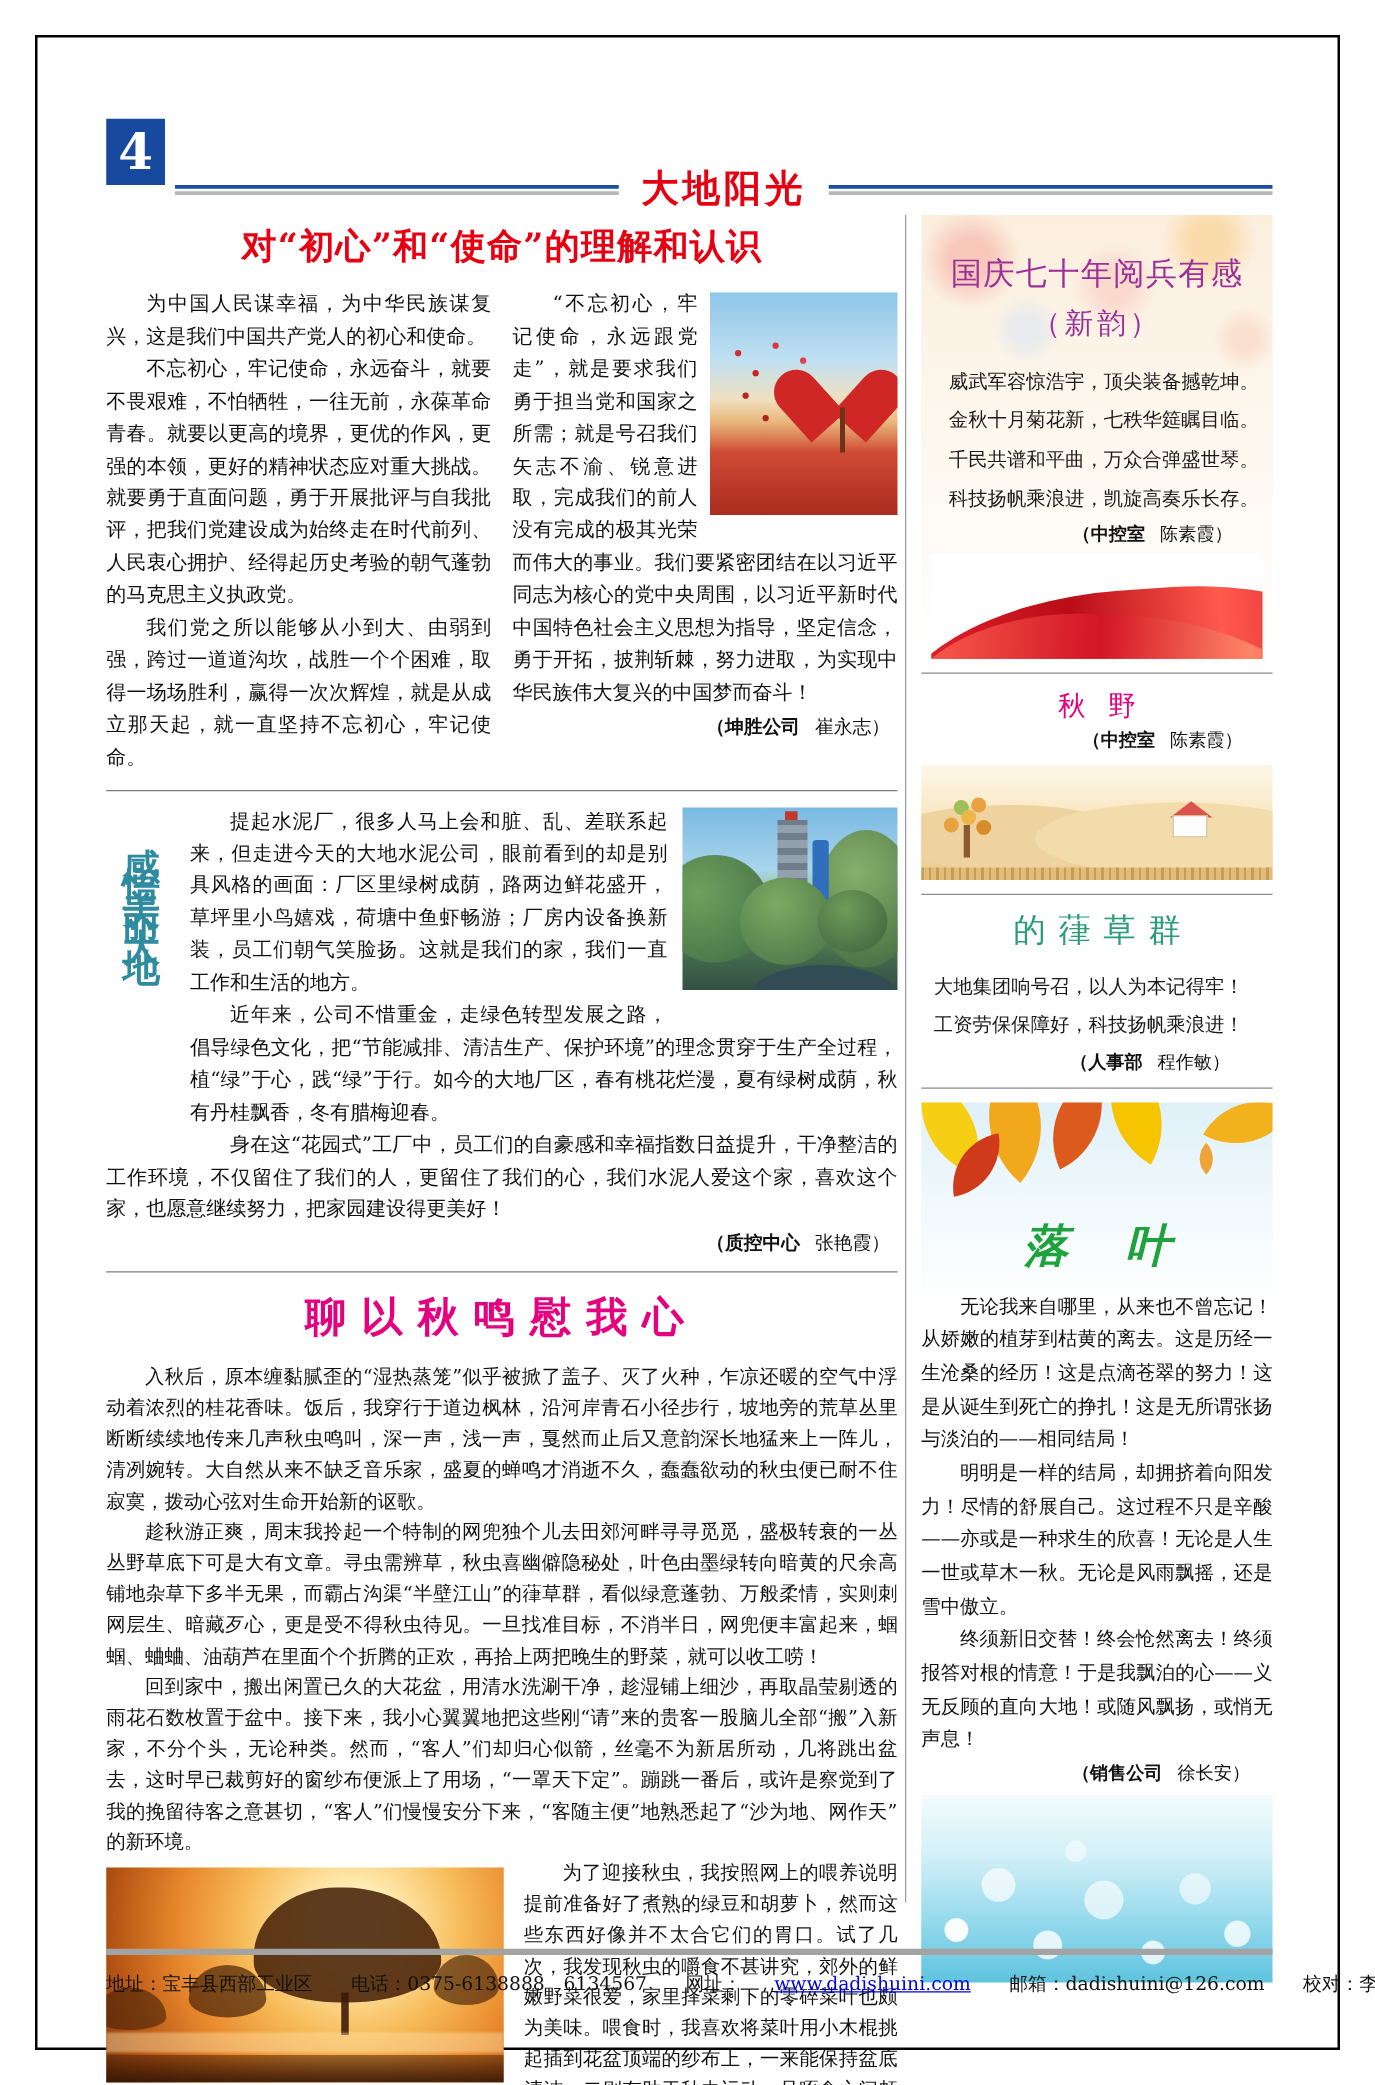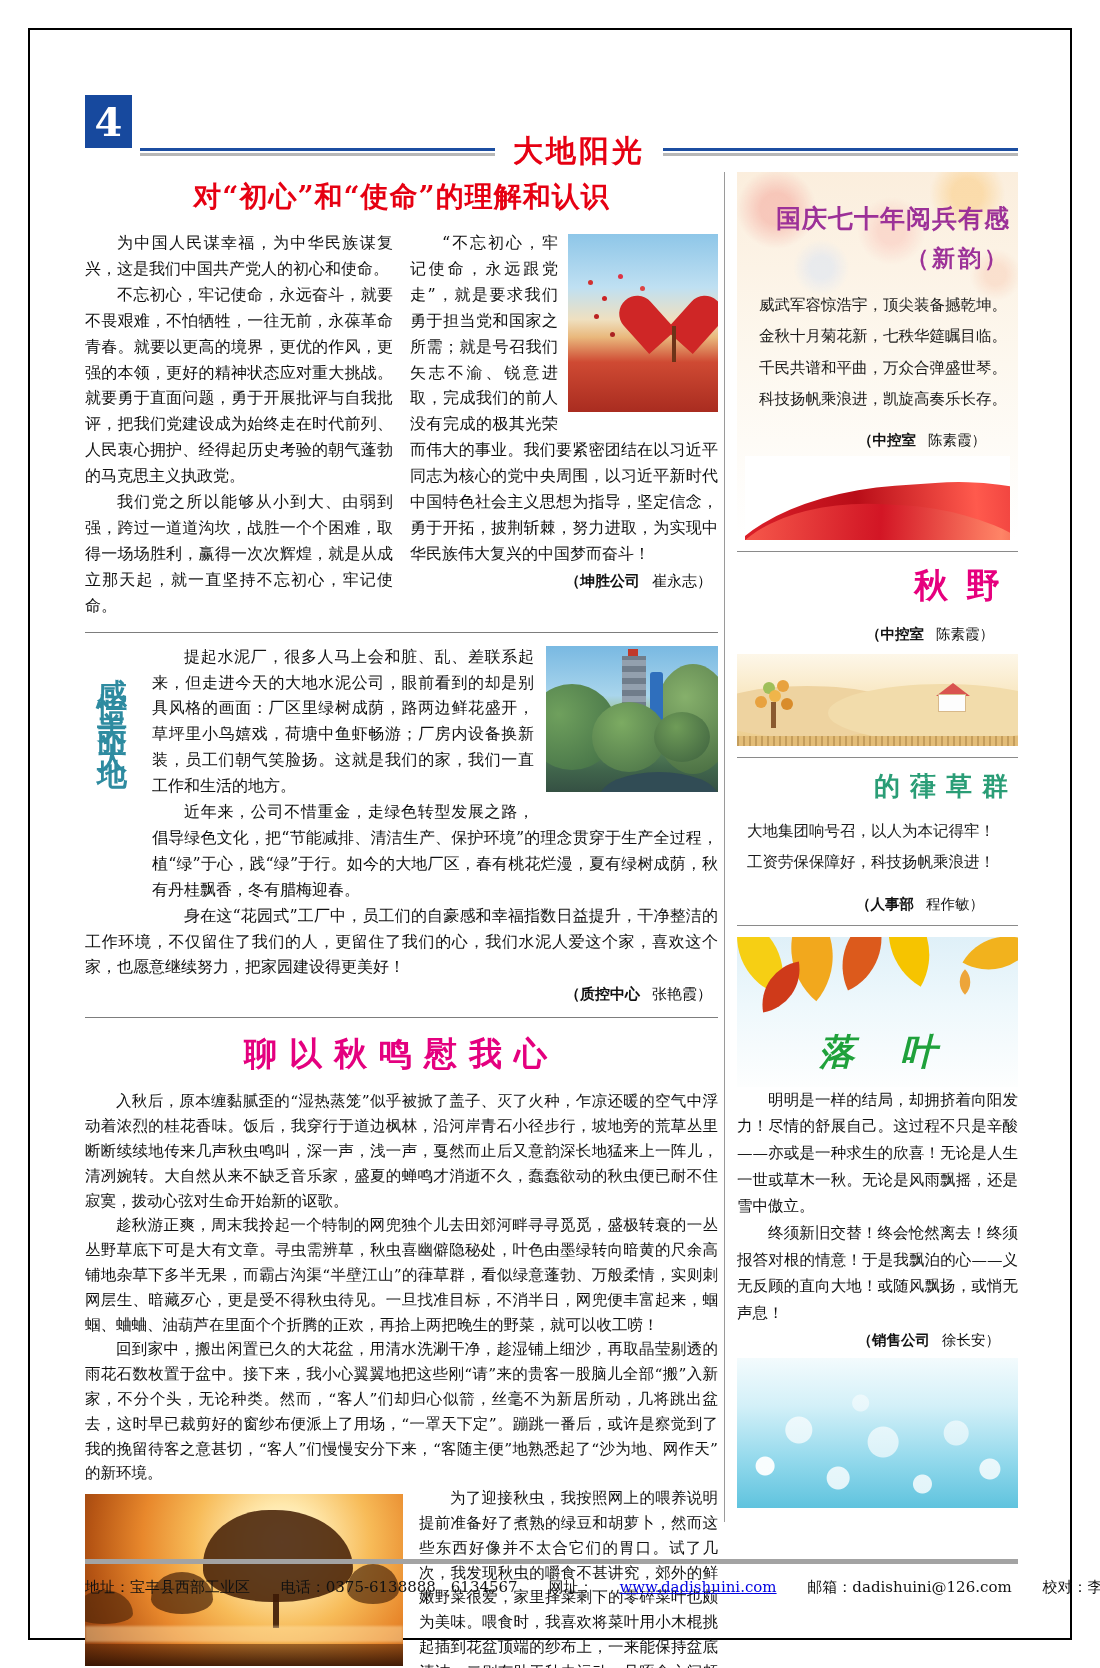--- a/index.html
+++ b/index.html
@@ -72,41 +72,41 @@
   .bt{position:absolute;background:rgba(72,34,8,.88);}
   .bt1{left:118px;top:16px;width:150px;height:92px;border-radius:46% 54% 52% 48%/62% 66% 38% 36%;}
   .bt2{left:66px;top:78px;width:62px;height:42px;border-radius:50% 50% 50% 50%/65% 65% 35% 35%;opacity:.8;}
   .bt3{left:262px;top:70px;width:52px;height:40px;border-radius:50% 50% 50% 50%/65% 65% 35% 35%;opacity:.75;}
   .bt4{left:-10px;top:96px;width:58px;height:34px;border-radius:50% 50% 50% 50%/70% 70% 30% 30%;opacity:.7;}
   .btrunk{position:absolute;left:188px;top:100px;width:6px;height:34px;background:rgba(60,26,6,.9);}
   .mist{position:absolute;left:0;right:0;bottom:24px;height:16px;background:rgba(255,226,170,.45);filter:blur(1px);}
   .grnd{position:absolute;left:0;right:0;bottom:0;height:22px;background:linear-gradient(180deg,rgba(90,40,8,.55),rgba(50,20,4,.9));}
 
   
-  .scard .st{font-family:"DejaVu Sans","Liberation Sans",sans-serif;font-weight:bold;text-align:right;}
+  .scard .st{font-family:"DejaVu Sans","Liberation Sans",sans-serif;font-weight:normal;text-align:center;}
   .poem{font-size:15.5px;line-height:2.02;padding-left:14px;color:#1a1a1a;white-space:nowrap;}
-  .sby{text-align:right;font-size:14.5px;padding-right:24px;margin-top:16px;}
+  .sby{text-align:right;font-size:14.5px;padding-right:24px;margin-top:3px;}
 
   .gq{position:relative;padding:30px 8px 0;background:
       radial-gradient(circle at 14% 10%,rgba(242,150,140,.45) 0 16px,transparent 40px),
       radial-gradient(circle at 82% 6%,rgba(250,200,120,.5) 0 15px,transparent 38px),
       radial-gradient(circle at 55% 16%,rgba(248,168,160,.32) 0 13px,transparent 34px),
       radial-gradient(circle at 30% 26%,rgba(205,222,248,.4) 0 11px,transparent 28px),
       radial-gradient(circle at 92% 28%,rgba(245,180,150,.3) 0 10px,transparent 26px),
       linear-gradient(180deg,#fbeedd 0%,#fdf8ef 52%,#fff 100%);}
   .gq .t1{color:#9c3198;font-size:25px;letter-spacing:1px;}
   .gq .t2{color:#9c3198;font-size:23px;letter-spacing:3px;margin-top:8px;}
   .gq .poem{margin-top:16px;}
   .img-silk{position:relative;height:84px;margin-top:6px;overflow:hidden;background:#fff;}
   .w1{position:absolute;left:-14%;top:34%;width:150%;height:130%;transform:rotate(-4deg);
       background:linear-gradient(90deg,#e8262f,#b90d18 38%,#ff5a4d 68%,#cf1020);border-radius:48% 42% 0 0/90% 75% 0 0;}
   .w2{position:absolute;left:-8%;top:58%;width:130%;height:120%;transform:rotate(3deg);
       background:linear-gradient(90deg,#ff6a55,#d41525 45%,#ff8a6a 80%,#e0302a);border-radius:45% 50% 0 0/85% 90% 0 0;opacity:.9;}
 
-  .qy .st{color:#e6007e;font-size:34px;letter-spacing:18px;text-indent:18px;}
+  .qy .st{color:#e6007e;font-size:22px;letter-spacing:18px;text-indent:18px;}
   .qy .poem{margin-top:10px;padding-left:10px;}
   .img-cartoon{position:relative;height:92px;margin-top:10px;overflow:hidden;
       background:linear-gradient(180deg,#fdf7e9 0%,#f9e9c6 40%,#f2d9a2 72%,#e9c784 100%);}
   .hill1{position:absolute;left:-30px;bottom:8px;width:200px;height:52px;border-radius:50%;background:#eed3a0;}
   .hill2{position:absolute;right:-40px;bottom:4px;width:230px;height:58px;border-radius:50%;background:#f2dcab;}
   .house{position:absolute;right:52px;bottom:34px;width:26px;height:16px;background:#fdfdfd;border:1px solid #d8b98a;}
   .roof{position:absolute;right:48px;bottom:50px;width:0;height:0;border-left:17px solid transparent;border-right:17px solid transparent;border-bottom:13px solid #d9534f;}
   .ctrunk{position:absolute;left:34px;bottom:18px;width:5px;height:26px;background:#8a5a30;}
   .crown{position:absolute;left:18px;bottom:38px;width:12px;height:12px;border-radius:50%;background:#e8a23f;
       box-shadow:14px -6px 0 #f0b54a,26px 2px 0 #d98c2b,8px -14px 0 #9fbf5a,22px -16px 0 #e8a23f;}
@@ -289,20 +289,21 @@
       <div class="img-leaves">
         <div class="leaf l1"></div>
         <div class="leaf l2"></div>
         <div class="leaf l3"></div>
         <div class="leaf l4"></div>
         <div class="leaf l5"></div>
         <div class="leaf l6"></div>
         <div class="leaf l7"></div>
         <div class="ly-title">落叶</div>
       </div>
+      <p>无论我来自哪里，从来也不曾忘记！从娇嫩的植芽到枯黄的离去。这是历经一生沧桑的经历！这是点滴苍翠的努力！这是从诞生到死亡的挣扎！这是无所谓张扬与淡泊的——相同结局！</p>
       <p>明明是一样的结局，却拥挤着向阳发力！尽情的舒展自己。这过程不只是辛酸——亦或是一种求生的欣喜！无论是人生一世或草木一秋。无论是风雨飘摇，还是雪中傲立。</p>
       <p>终须新旧交替！终会怆然离去！终须报答对根的情意！于是我飘泊的心——义无反顾的直向大地！或随风飘扬，或悄无声息！</p>
       <div class="sby">
         <span class="bd">（销售公司</span><span class="bn">徐长安）</span>
       </div>
       <div class="img-bokeh">
         
         
       </div>
     </section>

